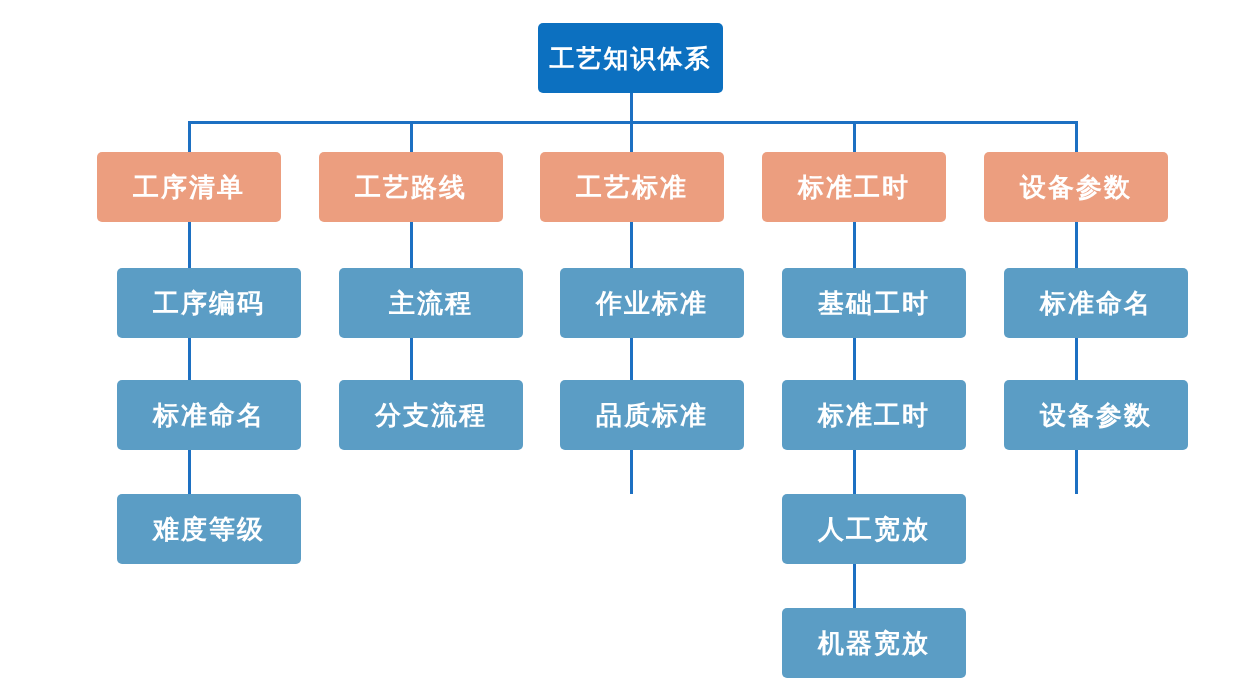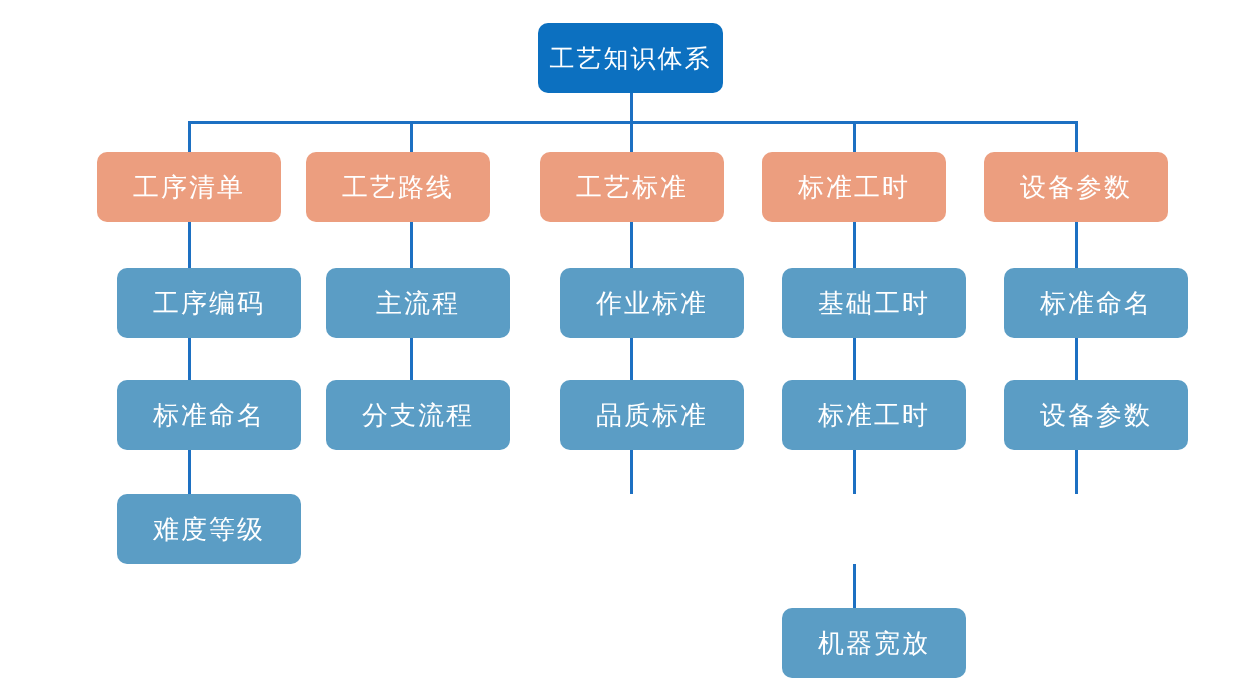--- a/index.html
+++ b/index.html
@@ -7,29 +7,29 @@
     --connector:#1d70c2; --text:#ffffff; --background:#ffffff;
   }
   html,body{margin:0;padding:0;}
   body{
     width:1245px;height:693px;overflow:hidden;
     background:var(--background);
     font-family:"Liberation Sans","DejaVu Sans",sans-serif;
   }
   .canvas{position:relative;width:1245px;height:693px;background:var(--background);}
   .node{
-    position:absolute;width:184px;height:70px;border-radius:10px;
+    position:absolute;width:184px;height:70px;border-radius:5px;
     display:flex;align-items:center;justify-content:center;
-    color:var(--text);font-size:26px;font-weight:400;letter-spacing:2px;
+    color:var(--text);font-size:26px;font-weight:700;letter-spacing:2px;
     box-sizing:border-box;
   }
   .root-node{left:538px;top:23px;width:185px;height:70px;background:var(--root);font-size:25px;}
   .branch-node{background:var(--branch);}
   .child-node{background:var(--child);margin-left:20px;}
-  .col1{left:97px}.col2{left:306px}.col3{left:540px}.col4{left:762px}.col5{left:984px}
+  .col1{left:97px}.col2{left:319px}.col3{left:540px}.col4{left:762px}.col5{left:984px}
   .rowH{top:152px}.row1{top:268px}.row2{top:380px}.row3{top:494px}.row4{top:608px}
   .vline{position:absolute;width:3px;background:var(--connector);}
   .hline{position:absolute;height:3px;background:var(--connector);}
   .x1{left:188px}.x2{left:410px}.x3{left:630px}.x4{left:853px}.x5{left:1075px}
   .seg-h1{top:222px;height:46px}.seg-12{top:338px;height:42px}
   .seg-23{top:450px;height:44px}.seg-34{top:564px;height:44px}
 </style>
 </head>
 <body>
 
@@ -76,18 +76,19 @@
   <div class="node child-node col1 row3">难度等级</div>
 
   <div class="node child-node col2 row1">主流程</div>
   <div class="node child-node col2 row2">分支流程</div>
 
   <div class="node child-node col3 row1">作业标准</div>
   <div class="node child-node col3 row2">品质标准</div>
 
   <div class="node child-node col4 row1">基础工时</div>
   <div class="node child-node col4 row2">标准工时</div>
+  <div class="node child-node col4 row3">人工宽放</div>
   <div class="node child-node col4 row4">机器宽放</div>
 
   <div class="node child-node col5 row1">标准命名</div>
   <div class="node child-node col5 row2">设备参数</div>
 
 </div>
 
 </body></html>

